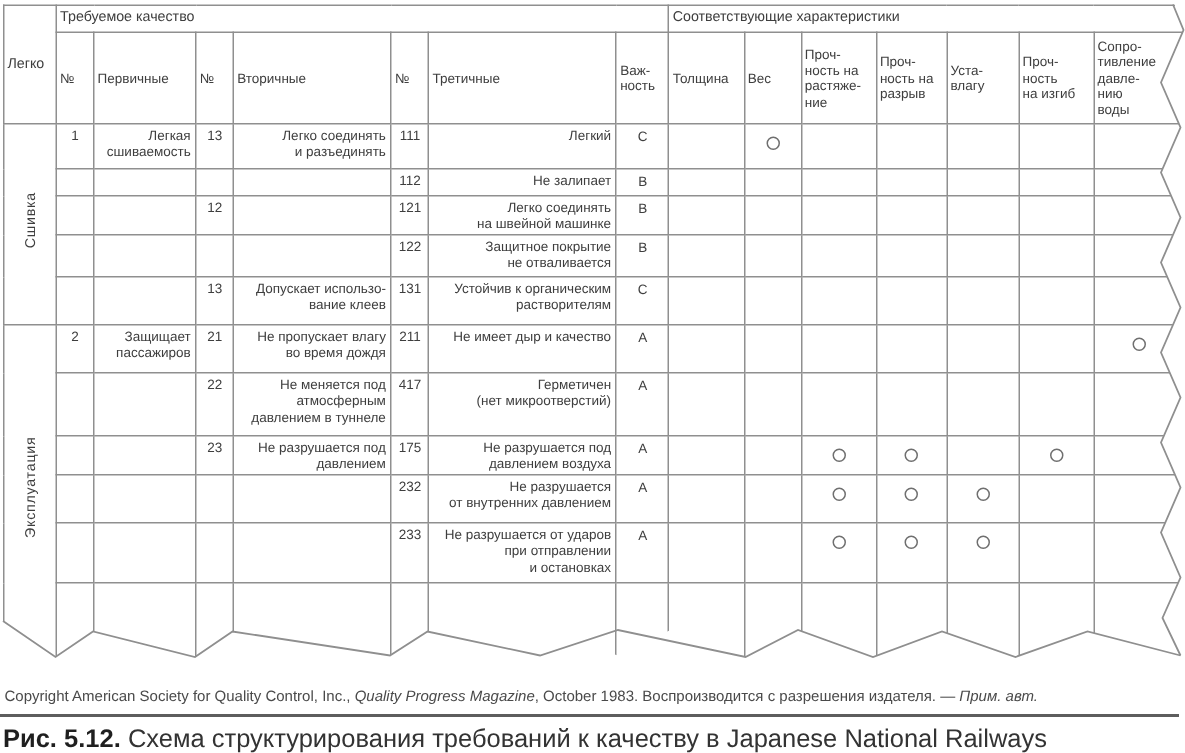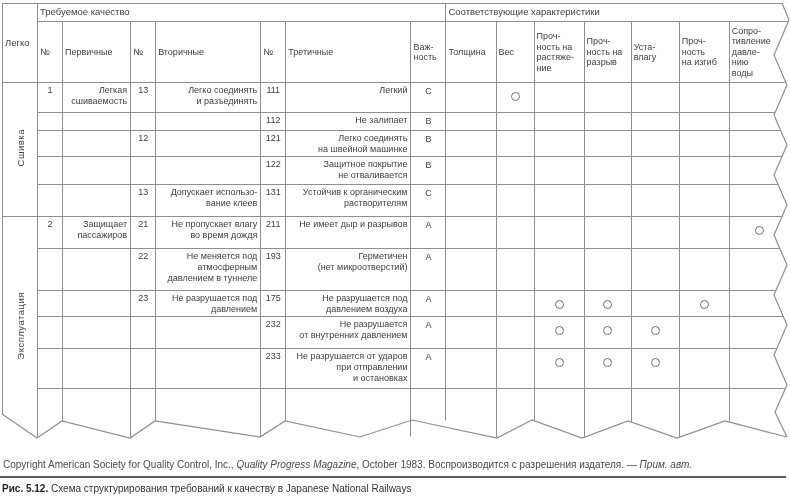--- a/index.html
+++ b/index.html
@@ -21,21 +21,21 @@
   td.num{font-size:9px;text-align:center;vertical-align:top;padding:2px 0 0 0;}
   td.imp{font-size:9px;text-align:center;vertical-align:top;padding:3px 0 0 0;}
   td.mark{text-align:center;vertical-align:top;padding:4px 0 0 0;}
   .circ{display:inline-block;width:7px;height:7px;border:1px solid #6f6f6f;border-radius:50%;}
   td.stage{vertical-align:middle;text-align:center;}
   .vert{display:inline-block;writing-mode:vertical-rl;transform:rotate(180deg);font-size:9.5px;letter-spacing:0.5px;color:#3e3e3e;}
   #edges{position:absolute;left:0;top:0;pointer-events:none;}
   .copyright{position:absolute;left:3px;top:458px;width:784px;font-size:10px;line-height:13px;color:#4a4a4a;}
   .copyright .it{font-style:italic;}
   .rule{position:absolute;left:0px;top:476px;width:786px;height:2px;background:#5d5d5d;}
-  .figcap{position:absolute;left:2px;top:483px;width:786px;font-size:10px;color:#333333;}
+  .figcap{position:absolute;left:2px;top:483px;width:786px;font-size:17px;color:#333333;}
   .figcap b{color:#1f1f1f;font-weight:bold;}
 </style>
 </head>
 <body>
 
 <div class="page">
 
   <div id="tableWrap">
     <table class="qfd">
       <colgroup>
@@ -181,38 +181,38 @@
           </tr>
           <tr style="height: 32px;">
             <td rowspan="6" class="stage"><span class="vert">Эксплуатация</span></td>
             <td class="num">2</td>
             <td class="txt">Защищает
 пассажиров</td>
             <td class="num">21</td>
             <td class="txt">Не пропускает влагу
 во время дождя</td>
             <td class="num">211</td>
-            <td class="txt">Не имеет дыр и разрывов</td>
+            <td class="txt">Не имеет дыр и качество</td>
             <td class="imp">А</td>
             <td class="mark"></td>
             <td class="mark"></td>
             <td class="mark"></td>
             <td class="mark"></td>
             <td class="mark"></td>
             <td class="mark"></td>
             <td class="mark"><span class="circ"></span></td>
           </tr>
           <tr style="height: 42px;">
             <td class="num"></td>
             <td class="txt"></td>
             <td class="num">22</td>
             <td class="txt">Не меняется под
 атмосферным
 давлением в туннеле</td>
-            <td class="num">193</td>
+            <td class="num">417</td>
             <td class="txt">Герметичен
 (нет микроотверстий)</td>
             <td class="imp">А</td>
             <td class="mark"></td>
             <td class="mark"></td>
             <td class="mark"></td>
             <td class="mark"></td>
             <td class="mark"></td>
             <td class="mark"></td>
             <td class="mark"></td>

